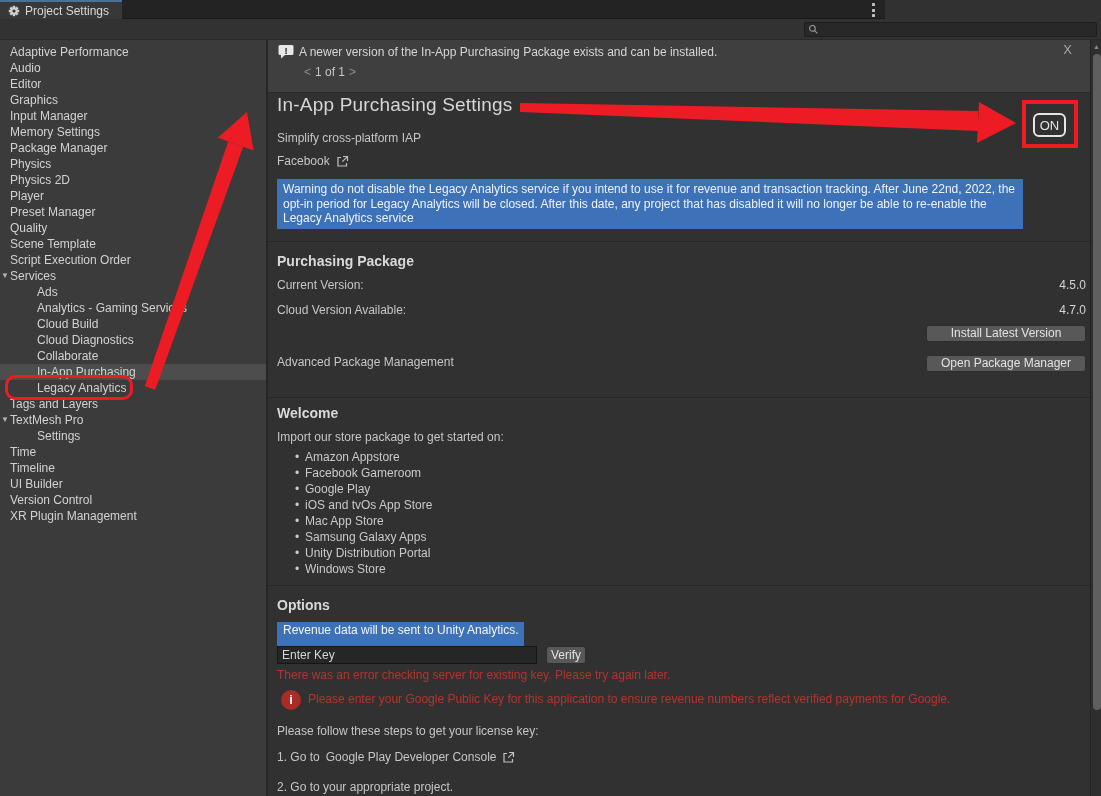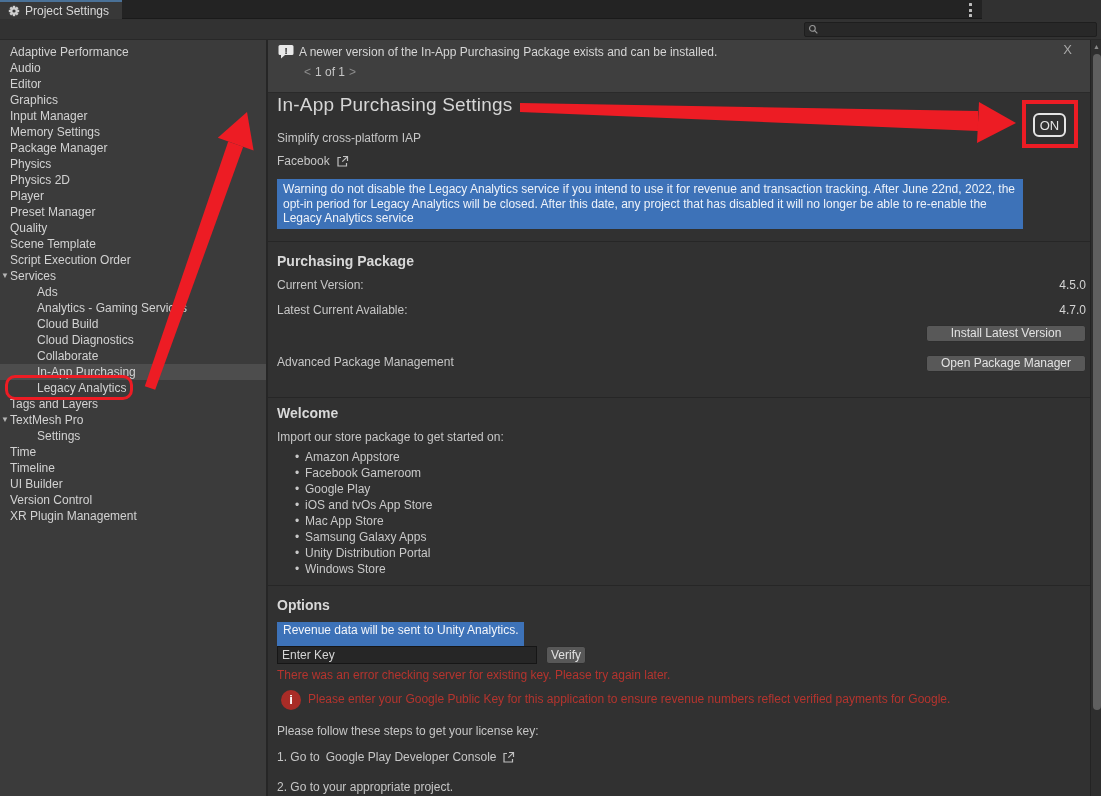--- a/index.html
+++ b/index.html
@@ -1,21 +1,21 @@
 <!DOCTYPE html>
 <html><head>
 <meta charset="utf-8">
 <style>
   * { margin:0; padding:0; box-sizing:border-box; }
   html,body { background:#232323; }
   body { font-family:"Liberation Sans","DejaVu Sans",sans-serif; }
   #app { position:relative; width:1101px; height:796px; overflow:hidden; background:#313131; }
 
   
-  .tabbar { position:absolute; left:0; top:0; width:982px; height:19px; background:#232323; border-bottom:1px solid #1a1a1a; }
+  .tabbar { position:absolute; left:0; top:0; width:885px; height:19px; background:#232323; border-bottom:1px solid #1a1a1a; }
   .tab { position:absolute; left:0; top:0; width:122px; height:19px; background:#383838; border-top:2px solid #4a7197; display:flex; align-items:center; gap:5px; padding:0 8px; }
   .tab-title { font-size:12px; color:#d8d8d8; white-space:nowrap; }
   .kebab { position:absolute; right:8px; top:3px; width:8px; height:14px; display:flex; flex-direction:column; align-items:center; justify-content:space-between; cursor:pointer; }
   .kebab i { width:3px; height:3px; background:#bdbdbd; border-radius:0.5px; }
   .toolbar { position:absolute; left:0; top:20px; width:1101px; height:20px; background:#323232; border-bottom:1px solid #282828; }
   .search { position:absolute; left:804px; top:2px; width:293px; height:15px; background:#282828; border:1px solid #1e1e1e; border-radius:2px; display:flex; align-items:center; padding:0 3px; }
 
   
   .sidebar { position:absolute; left:0; top:40px; width:284px; height:756px; background:#3b3b3b; padding-top:4px; font-size:12px; color:#d2d2d2; }
   .side-row { position:relative; height:16px; line-height:16px; padding-left:10px; white-space:nowrap; cursor:default; }
@@ -161,21 +161,21 @@
       </span>
     </div>
 
     <div class="bluebox" style="top:139px;">Warning do not disable the Legacy Analytics service if you intend to use it for revenue and transaction tracking. After June 22nd, 2022, the opt-in period for Legacy Analytics will be closed. After this date, any project that has disabled it will no longer be able to re-enable the Legacy Analytics service</div>
 
     <div class="sep" style="top:201px;"></div>
 
     <div class="abs sec-h" style="left:9px; top:213px;">Purchasing Package</div>
     <div class="abs" style="left:9px; top:238px;">Current Version:</div>
     <div class="abs rightval" style="top:238px;">4.5.0</div>
-    <div class="abs" style="left:9px; top:263px;">Latest Current Available:</div>
+    <div class="abs" style="left:9px; top:263px;">Cloud Version Available:</div>
     <div class="abs rightval" style="top:263px;">4.7.0</div>
     <div class="btn" style="top:285px; right:4px; width:160px;">Install Latest Version</div>
     <div class="abs" style="left:9px; top:315px;">Advanced Package Management</div>
     <div class="btn" style="top:315px; right:4px; width:160px;">Open Package Manager</div>
 
     <div class="sep" style="top:357px;"></div>
 
     <div class="abs sec-h" style="left:9px; top:365px;">Welcome</div>
     <div class="abs" style="left:9px; top:390px;">Import our store package to get started on:</div>
     <div class="abs" style="left:27px; top:409px;" id="store-list">

